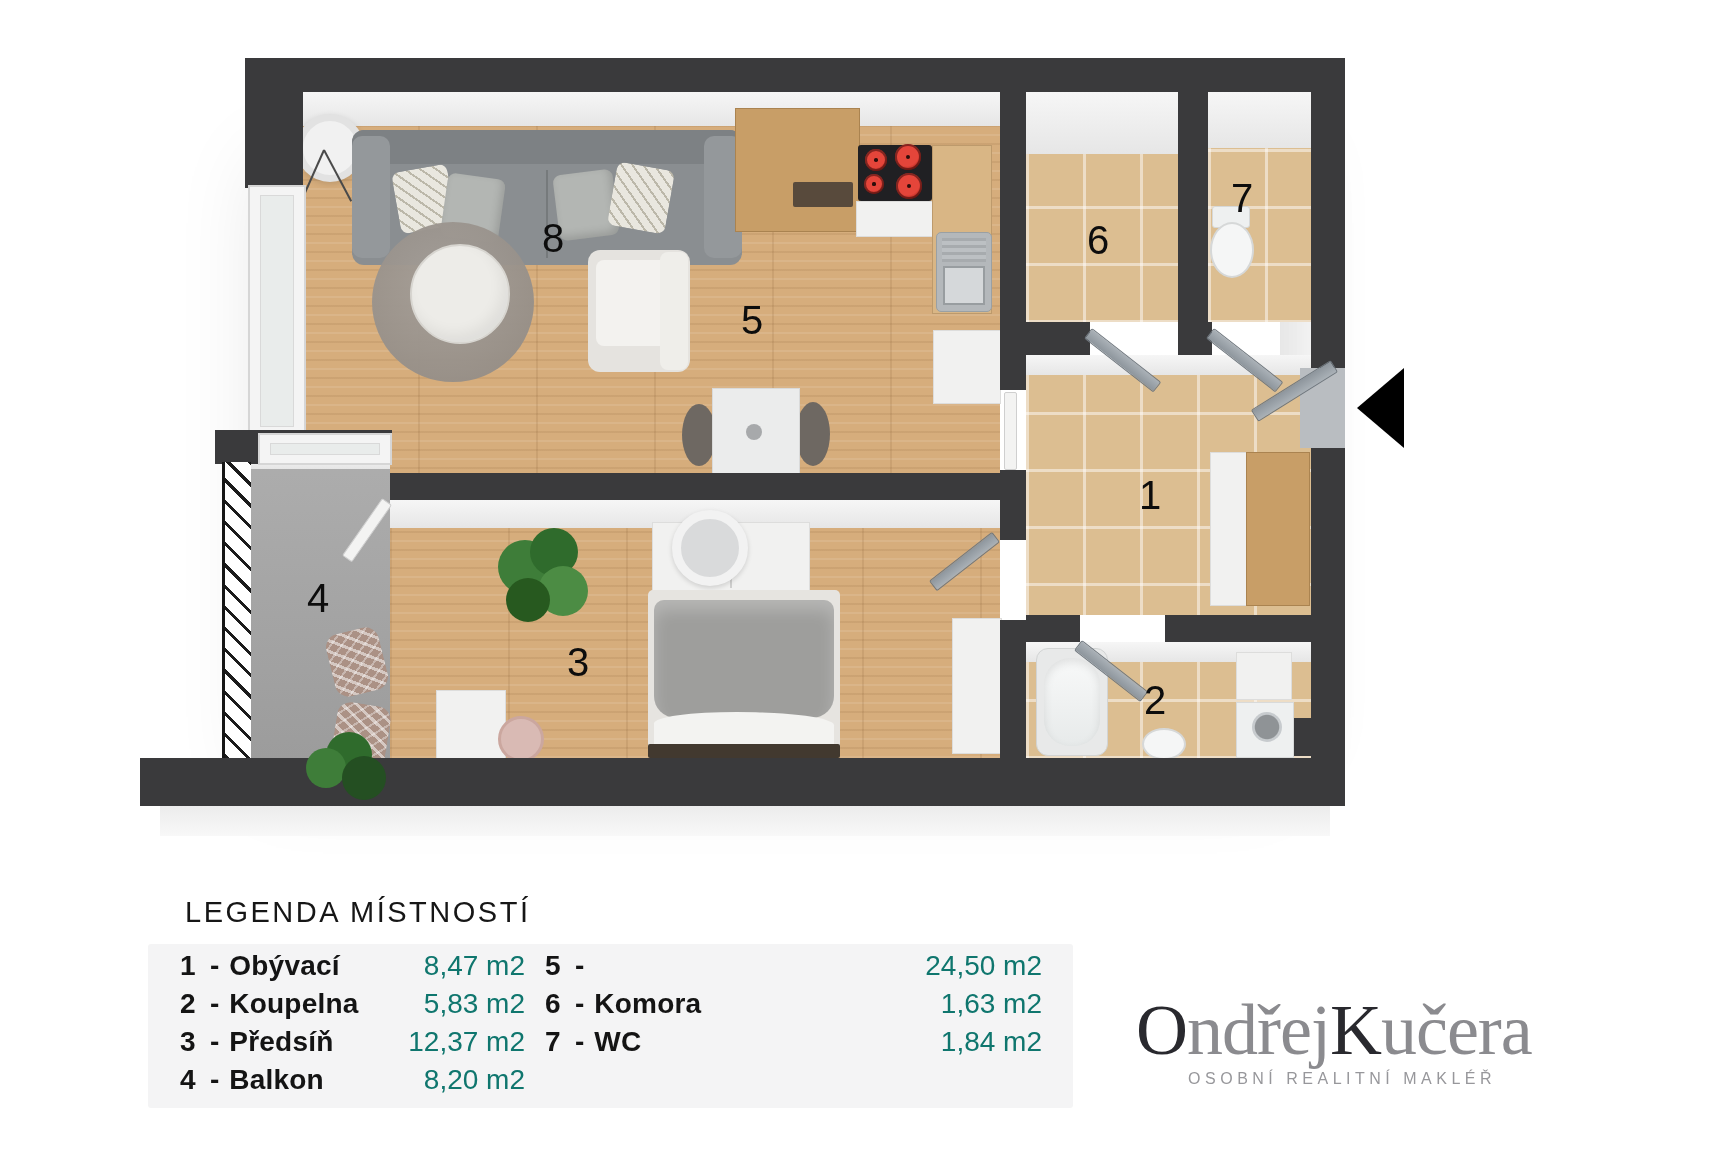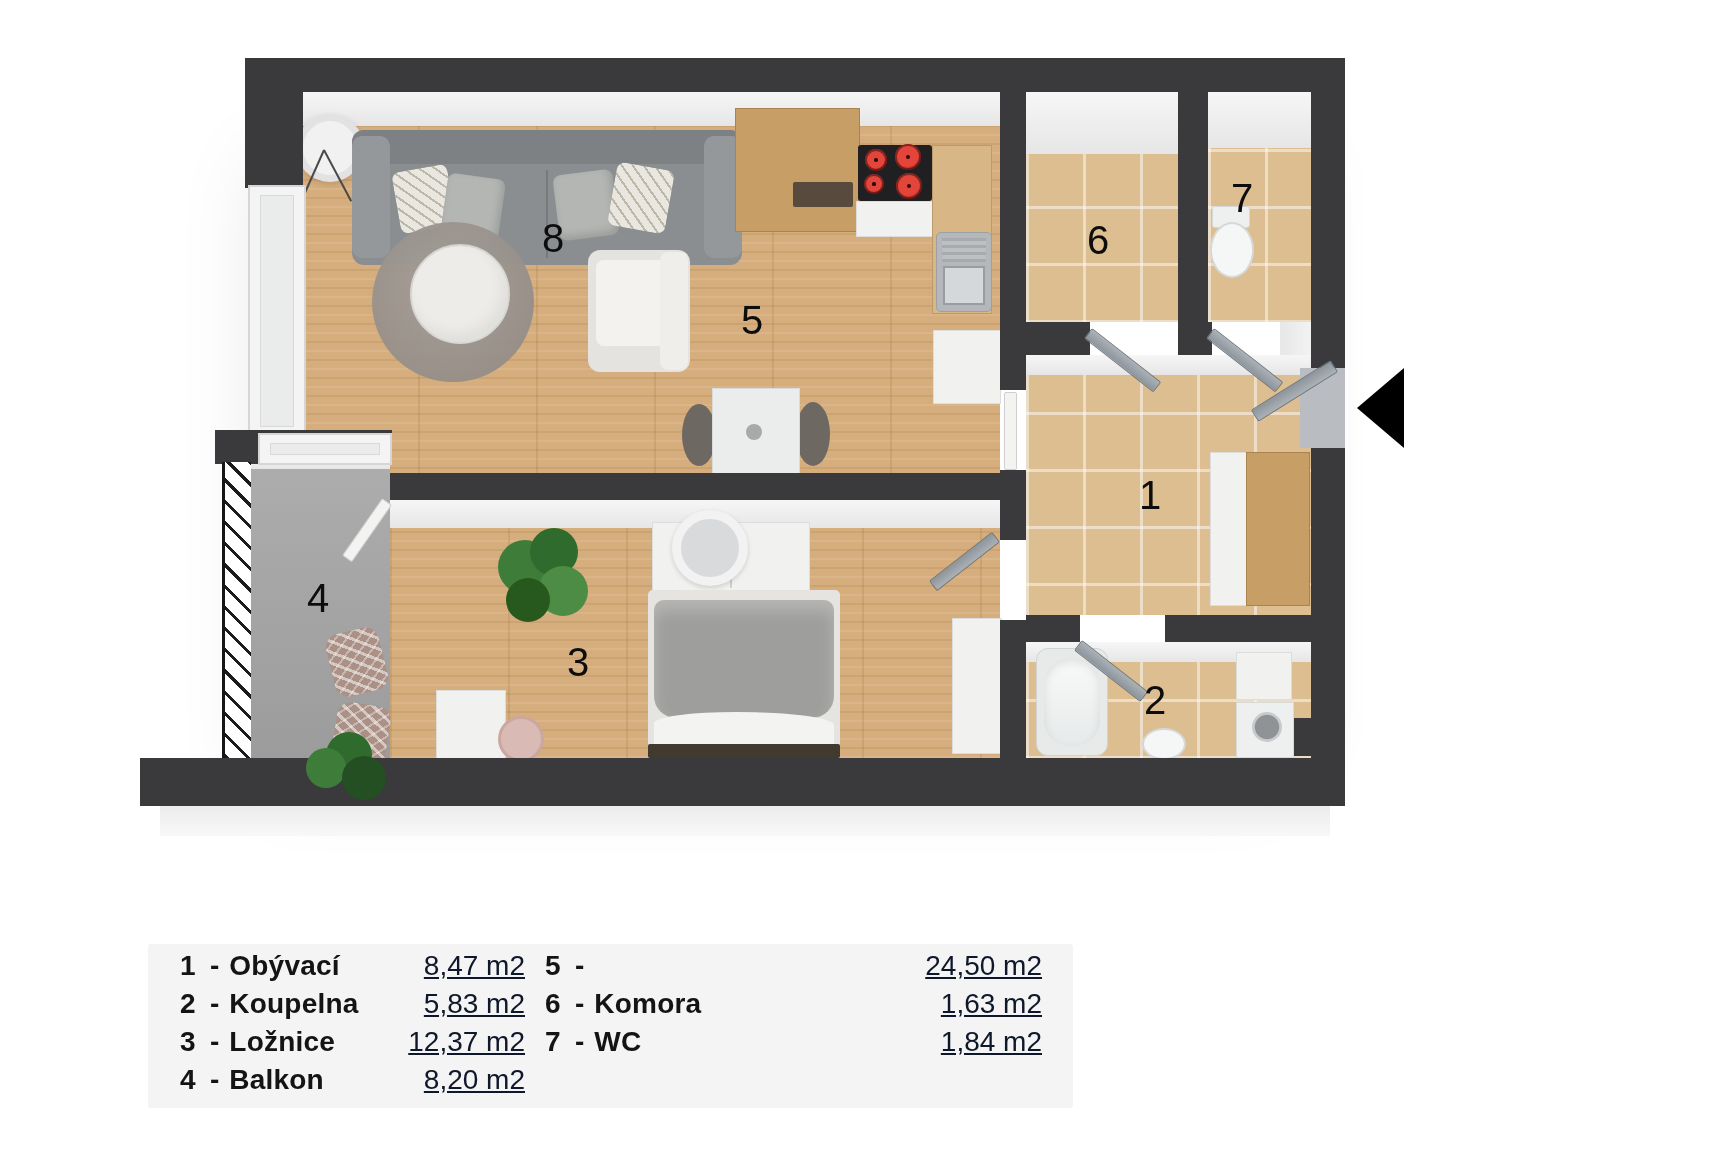--- a/index.html
+++ b/index.html
@@ -85,21 +85,21 @@
     border-bottom:40px solid transparent;border-right:47px solid #000;}
 
   
   .legend-panel{background:#f4f4f5;border-radius:3px;z-index:1;}
   .legend-title{z-index:2;font-size:29px;letter-spacing:2.5px;color:#161616;font-weight:400;}
   .legend-col{z-index:2;display:flex;flex-direction:column;}
   .legend-row{display:flex;align-items:baseline;height:38px;font-size:28px;color:#141414;}
   .legend-row .num{font-weight:600;min-width:20px;}
   .legend-row .sep{font-weight:600;margin:0 10px;}
   .legend-row .name{font-weight:700;letter-spacing:.2px;}
-  .legend-row .area{margin-left:auto;font-weight:400;color:#0f172a;text-decoration:underline;}
+  .legend-row .area{margin-left:auto;font-weight:400;color:#0f766e;}
 
   
   .brand{z-index:2;text-align:right;}
   .brand-name{font-family:"Liberation Serif",serif;font-size:72px;line-height:1;letter-spacing:-1px;white-space:nowrap;}
   .brand-dark{color:#29292e;}
   .brand-gray{color:#8b8b8f;}
   .brand-tagline{margin-top:4px;font-size:16px;letter-spacing:4.5px;color:#97979b;font-weight:400;}
 
   .shadow-plate{z-index:0;box-shadow:0 50px 80px rgba(0,0,0,.10), 40px 30px 60px rgba(0,0,0,.05);}
 </style>
@@ -252,38 +252,39 @@
   <span class="abs room-label rl-3">3</span>
   <span class="abs room-label rl-4">4</span>
   <span class="abs room-label rl-5">5</span>
   <span class="abs room-label rl-6">6</span>
   <span class="abs room-label rl-7">7</span>
   <span class="abs room-label rl-8">8</span>
 
   <div class="abs entrance-arrow" style="left:1357px;top:368px;"></div>
 
   <div class="abs legend-panel" style="left:148px;top:944px;width:925px;height:164px;"></div>
+  <div class="abs legend-title" style="left:185px;top:896px;">LEGENDA MÍSTNOSTÍ</div>
 
   <div class="abs legend-col" style="left:180px;top:950px;width:345px;">
     <div class="legend-row">
       <span class="num">1</span>
       <span class="sep">-</span>
       <span class="name">Obývací</span>
       <span class="area">8,47 m2</span>
     </div>
     <div class="legend-row">
       <span class="num">2</span>
       <span class="sep">-</span>
       <span class="name">Koupelna</span>
       <span class="area">5,83 m2</span>
     </div>
     <div class="legend-row">
       <span class="num">3</span>
       <span class="sep">-</span>
-      <span class="name">Ložnice</span>
+      <span class="name">Předsíň</span>
       <span class="area">12,37 m2</span>
     </div>
     <div class="legend-row">
       <span class="num">4</span>
       <span class="sep">-</span>
       <span class="name">Balkon</span>
       <span class="area">8,20 m2</span>
     </div>
   </div>
 
@@ -300,14 +301,20 @@
       <span class="area">1,63 m2</span>
     </div>
     <div class="legend-row">
       <span class="num">7</span>
       <span class="sep">-</span>
       <span class="name">WC</span>
       <span class="area">1,84 m2</span>
     </div>
   </div>
 
+  <div class="abs brand" style="left:1136px;top:994px;width:360px;">
+    <div class="brand-name">
+      <span class="brand-dark">O</span><span class="brand-gray">ndřej</span><span class="brand-dark">K</span><span class="brand-gray">učera</span>
+    </div>
+    <div class="brand-tagline">OSOBNÍ REALITNÍ MAKLÉŘ</div>
+  </div>
 
 </div>
 
 </body></html>

